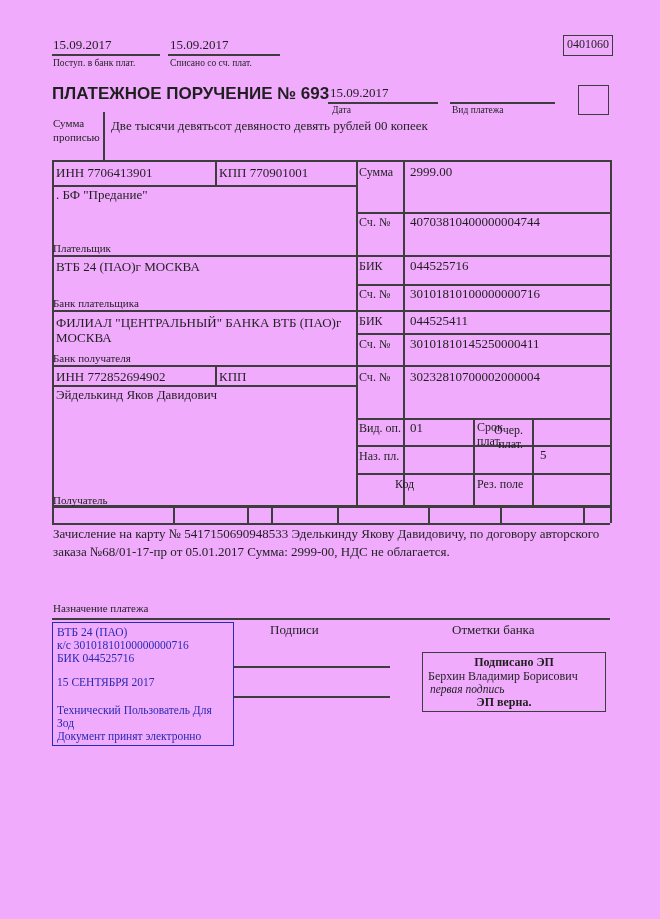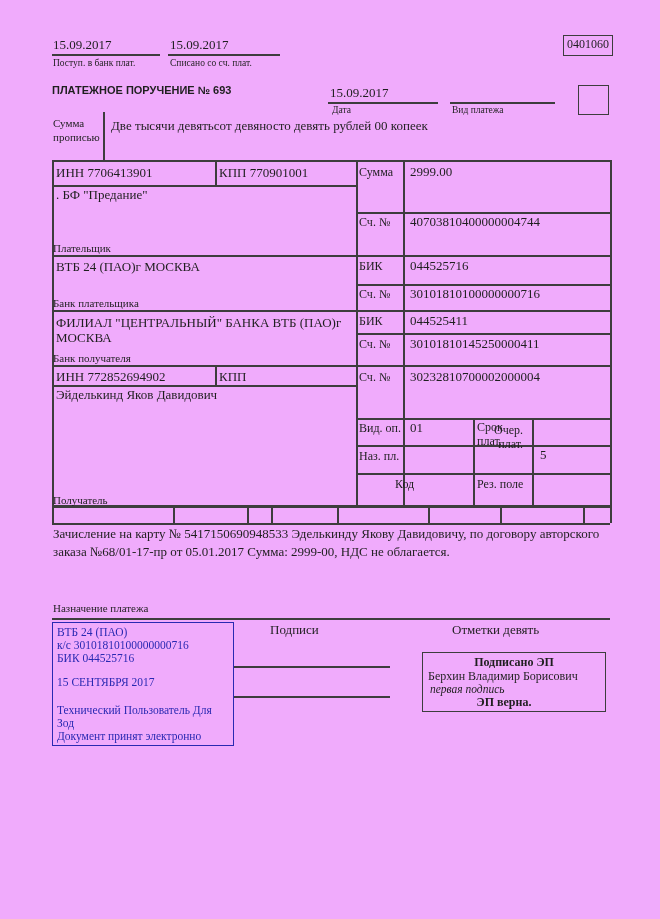--- a/index.html
+++ b/index.html
@@ -32,21 +32,21 @@
   <div class="t s10" style="left:53px;top:58px;">Поступ. в банк плат.</div>
 
   <div class="t" style="left:170px;top:38px;">15.09.2017</div>
   <div class="hl" style="left:168px;top:54px;width:112px;"></div>
   <div class="t s10" style="left:170px;top:58px;">Списано со сч. плат.</div>
 
   <div class="box" style="left:563px;top:35px;width:50px;height:21px;">
     <div class="t s12 ctr" style="left:0;top:2px;width:100%;">0401060</div>
   </div>
 
-  <div class="t sans bold" style="left:52px;top:84px;font-size:11px;">ПЛАТЕЖНОЕ ПОРУЧЕНИЕ № 693</div>
+  <div class="t sans bold" style="left:52px;top:84px;font-size:17px;">ПЛАТЕЖНОЕ ПОРУЧЕНИЕ № 693</div>
   <div class="t" style="left:330px;top:86px;">15.09.2017</div>
   <div class="hl" style="left:328px;top:102px;width:110px;"></div>
   <div class="t s10" style="left:332px;top:105px;">Дата</div>
   <div class="hl" style="left:450px;top:102px;width:105px;"></div>
   <div class="t s10" style="left:452px;top:105px;">Вид платежа</div>
   <div class="box" style="left:578px;top:85px;width:31px;height:30px;"></div>
 
   <div class="t s11 wrap" style="left:53px;top:116px;width:58px;line-height:14px;">Сумма прописью</div>
   <div class="vl" style="left:103px;top:112px;height:48px;"></div>
   <div class="t" style="left:111px;top:119px;">Две тысячи девятьсот девяносто девять рублей 00 копеек</div>
@@ -121,21 +121,21 @@
   <div class="t" style="left:540px;top:448px;">5</div>
   <div class="t s12" style="left:359px;top:478px;margin-left:36px;">Код</div>
   <div class="t s12" style="left:477px;top:478px;">Рез. поле</div>
 
   <div class="t" style="left:53px;top:527px;">Зачисление на карту № 5417150690948533 Эделькинду Якову Давидовичу, по договору авторского</div>
   <div class="t" style="left:53px;top:545px;">заказа №68/01-17-пр от 05.01.2017 Сумма: 2999-00, НДС не облагается.</div>
   <div class="t s11" style="left:53px;top:602px;">Назначение платежа</div>
   <div class="hl" style="left:52px;top:618px;width:558px;"></div>
 
   <div class="t" style="left:270px;top:623px;">Подписи</div>
-  <div class="t" style="left:452px;top:623px;">Отметки девять</div>
+  <div class="t" style="left:452px;top:623px;">Отметки банка</div>
 
   <div class="bluebox" style="left:52px;top:622px;width:182px;height:124px;"></div>
   <div class="t s115 blue" style="left:57px;top:626px;">ВТБ 24 (ПАО)</div>
   <div class="t s115 blue" style="left:57px;top:639px;">к/с 30101810100000000716</div>
   <div class="t s115 blue" style="left:57px;top:652px;">БИК 044525716</div>
   <div class="t s115 blue" style="left:57px;top:676px;">15 СЕНТЯБРЯ 2017</div>
   <div class="t s115 blue" style="left:57px;top:704px;">Технический Пользователь Для</div>
   <div class="t s115 blue" style="left:57px;top:717px;">Зод</div>
   <div class="t s115 blue" style="left:57px;top:730px;">Документ принят электронно</div>
 

